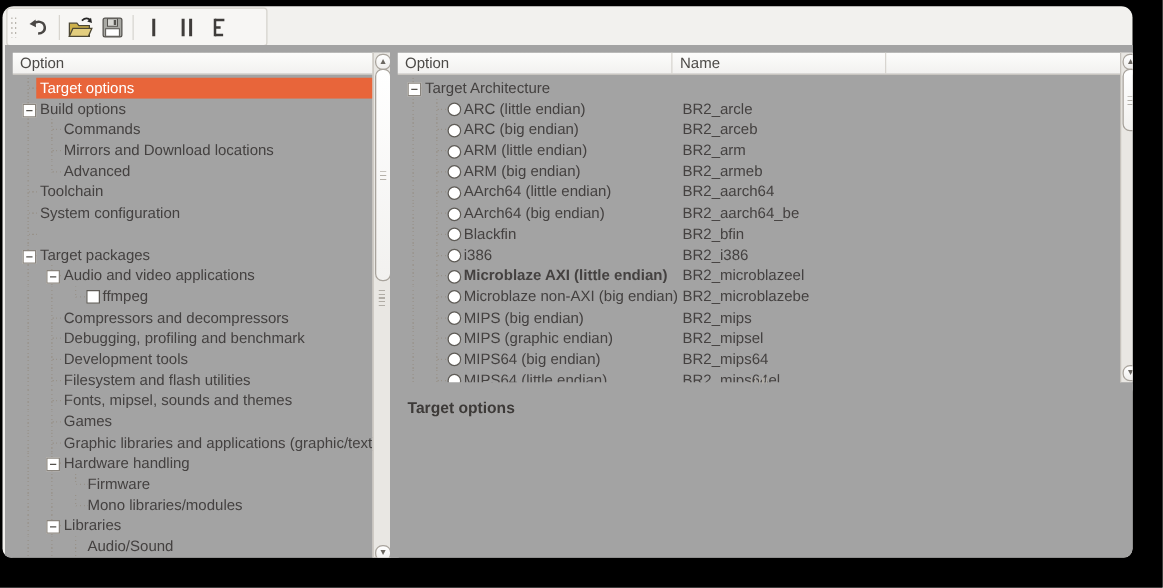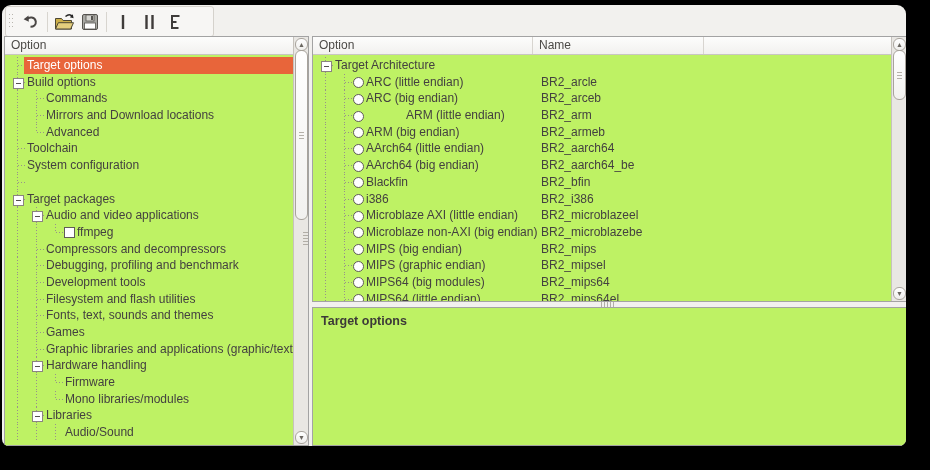--- a/index.html
+++ b/index.html
@@ -10,21 +10,21 @@
   .toolbar{position:absolute;left:3px;top:1px;width:207px;height:29px;background:#f7f6f4;
     border:1px solid #d5d2cc;border-radius:3px;display:flex;align-items:center;}
   .tb-grip{width:5px;height:16px;margin:0 4px 0 3px;
     background:repeating-linear-gradient(to bottom,#b9b5ae 0 1px,transparent 1px 4px),
                repeating-linear-gradient(to bottom,#b9b5ae 0 1px,transparent 1px 4px);
     background-size:1px 100%,1px 100%;background-position:0 0,3px 0;background-repeat:no-repeat;}
   .tb-btn{width:26px;height:26px;display:flex;align-items:center;justify-content:center;
     background:transparent;border:none;padding:0;}
   .tb-sep{width:1px;height:20px;background:#d8d5cf;margin:0 3px;}
   
-  .panel{position:absolute;background:#bef264;border:1px solid #a3a3a3;overflow:hidden;}
+  .panel{position:absolute;background:#a3a3a3;border:6px solid #a3a3a3;overflow:hidden;}
   #left-panel{left:2px;top:31px;width:303px;height:408px;}
   #right-top-panel{left:310px;top:31px;width:593px;height:264px;}
   #right-bottom-panel{left:310px;top:302px;width:593px;height:137px;}
   .hdr{position:absolute;left:0;top:0;right:0;height:17px;
     background:linear-gradient(#fdfdfc,#f2f1ef);border-bottom:1px solid #c9c6c1;
     font-size:12px;color:#4c4a47;line-height:17px;}
   .hdr-cell{position:absolute;top:0;height:17px;padding-left:6px;border-right:1px solid #d8d5d0;}
   .tree{position:absolute;left:0;top:18px;right:0;bottom:0;padding-top:2px;overflow:hidden;}
   .trow{position:relative;height:16.7px;white-space:nowrap;overflow:hidden;font-size:12px;color:#444140;}
   .vguide{position:absolute;top:0;bottom:0;width:1px;
@@ -213,21 +213,21 @@
         <div class="trow">
           <div class="vguide" style="left:12px;"></div>
           <div class="vguide" style="left:31px;"></div>
           <div class="hconn" style="left:32px;"></div>
           <span class="tlbl" style="left: 41px;">Filesystem and flash utilities</span>
         </div>
         <div class="trow">
           <div class="vguide" style="left:12px;"></div>
           <div class="vguide" style="left:31px;"></div>
           <div class="hconn" style="left:32px;"></div>
-          <span class="tlbl" style="left: 41px;">Fonts, text, sounds and themes</span>
+          <span class="tlbl" style="left: 41px;">Fonts, mipsel, sounds and themes</span>
         </div>
         <div class="trow">
           <div class="vguide" style="left:12px;"></div>
           <div class="vguide" style="left:31px;"></div>
           <div class="hconn" style="left:32px;"></div>
           <span class="tlbl" style="left: 41px;">Games</span>
         </div>
         <div class="trow">
           <div class="vguide" style="left:12px;"></div>
           <div class="vguide" style="left:31px;"></div>
@@ -310,21 +310,21 @@
           <div class="hconn" style="left:32px;"></div>
           <div class="radio" style="left:40px;"></div>
           <span class="tlbl" style="left: 53px;">ARC (big endian)</span>
           <span class="nameCol">BR2_arceb</span>
         </div>
         <div class="trow">
           <div class="vguide" style="left:12px;"></div>
           <div class="vguide" style="left:31px;"></div>
           <div class="hconn" style="left:32px;"></div>
           <div class="radio" style="left:40px;"></div>
-          <span class="tlbl" style="left: 53px; margin-left: 40px;">ARM (little endian)</span>
+          <span class="tlbl" style="left: 53px;">ARM (little endian)</span>
           <span class="nameCol">BR2_arm</span>
         </div>
         <div class="trow">
           <div class="vguide" style="left:12px;"></div>
           <div class="vguide" style="left:31px;"></div>
           <div class="hconn" style="left:32px;"></div>
           <div class="radio" style="left:40px;"></div>
           <span class="tlbl" style="left: 53px;">ARM (big endian)</span>
           <span class="nameCol">BR2_armeb</span>
         </div>
@@ -358,21 +358,21 @@
           <div class="hconn" style="left:32px;"></div>
           <div class="radio" style="left:40px;"></div>
           <span class="tlbl" style="left: 53px;">i386</span>
           <span class="nameCol">BR2_i386</span>
         </div>
         <div class="trow">
           <div class="vguide" style="left:12px;"></div>
           <div class="vguide" style="left:31px;"></div>
           <div class="hconn" style="left:32px;"></div>
           <div class="radio" style="left:40px;"></div>
-          <span class="tlbl" style="left: 53px;">Microblaze AXI (little endian)</span>
+          <span class="tlbl" style="left: 53px; font-weight: bold;">Microblaze AXI (little endian)</span>
           <span class="nameCol">BR2_microblazeel</span>
         </div>
         <div class="trow">
           <div class="vguide" style="left:12px;"></div>
           <div class="vguide" style="left:31px;"></div>
           <div class="hconn" style="left:32px;"></div>
           <div class="radio" style="left:40px;"></div>
           <span class="tlbl" style="left: 53px;">Microblaze non-AXI (big endian)</span>
           <span class="nameCol">BR2_microblazebe</span>
         </div>
@@ -390,21 +390,21 @@
           <div class="hconn" style="left:32px;"></div>
           <div class="radio" style="left:40px;"></div>
           <span class="tlbl" style="left: 53px;">MIPS (graphic endian)</span>
           <span class="nameCol">BR2_mipsel</span>
         </div>
         <div class="trow">
           <div class="vguide" style="left:12px;"></div>
           <div class="vguide" style="left:31px;"></div>
           <div class="hconn" style="left:32px;"></div>
           <div class="radio" style="left:40px;"></div>
-          <span class="tlbl" style="left: 53px;">MIPS64 (big modules)</span>
+          <span class="tlbl" style="left: 53px;">MIPS64 (big endian)</span>
           <span class="nameCol">BR2_mips64</span>
         </div>
         <div class="trow">
           <div class="vguide" style="left:12px;"></div>
           <div class="vguide" style="left:31px;"></div>
           <div class="hconn" style="left:32px;"></div>
           <div class="radio" style="left:40px;"></div>
           <span class="tlbl" style="left: 53px;">MIPS64 (little endian)</span>
           <span class="nameCol">BR2_mips64el</span>
         </div>

